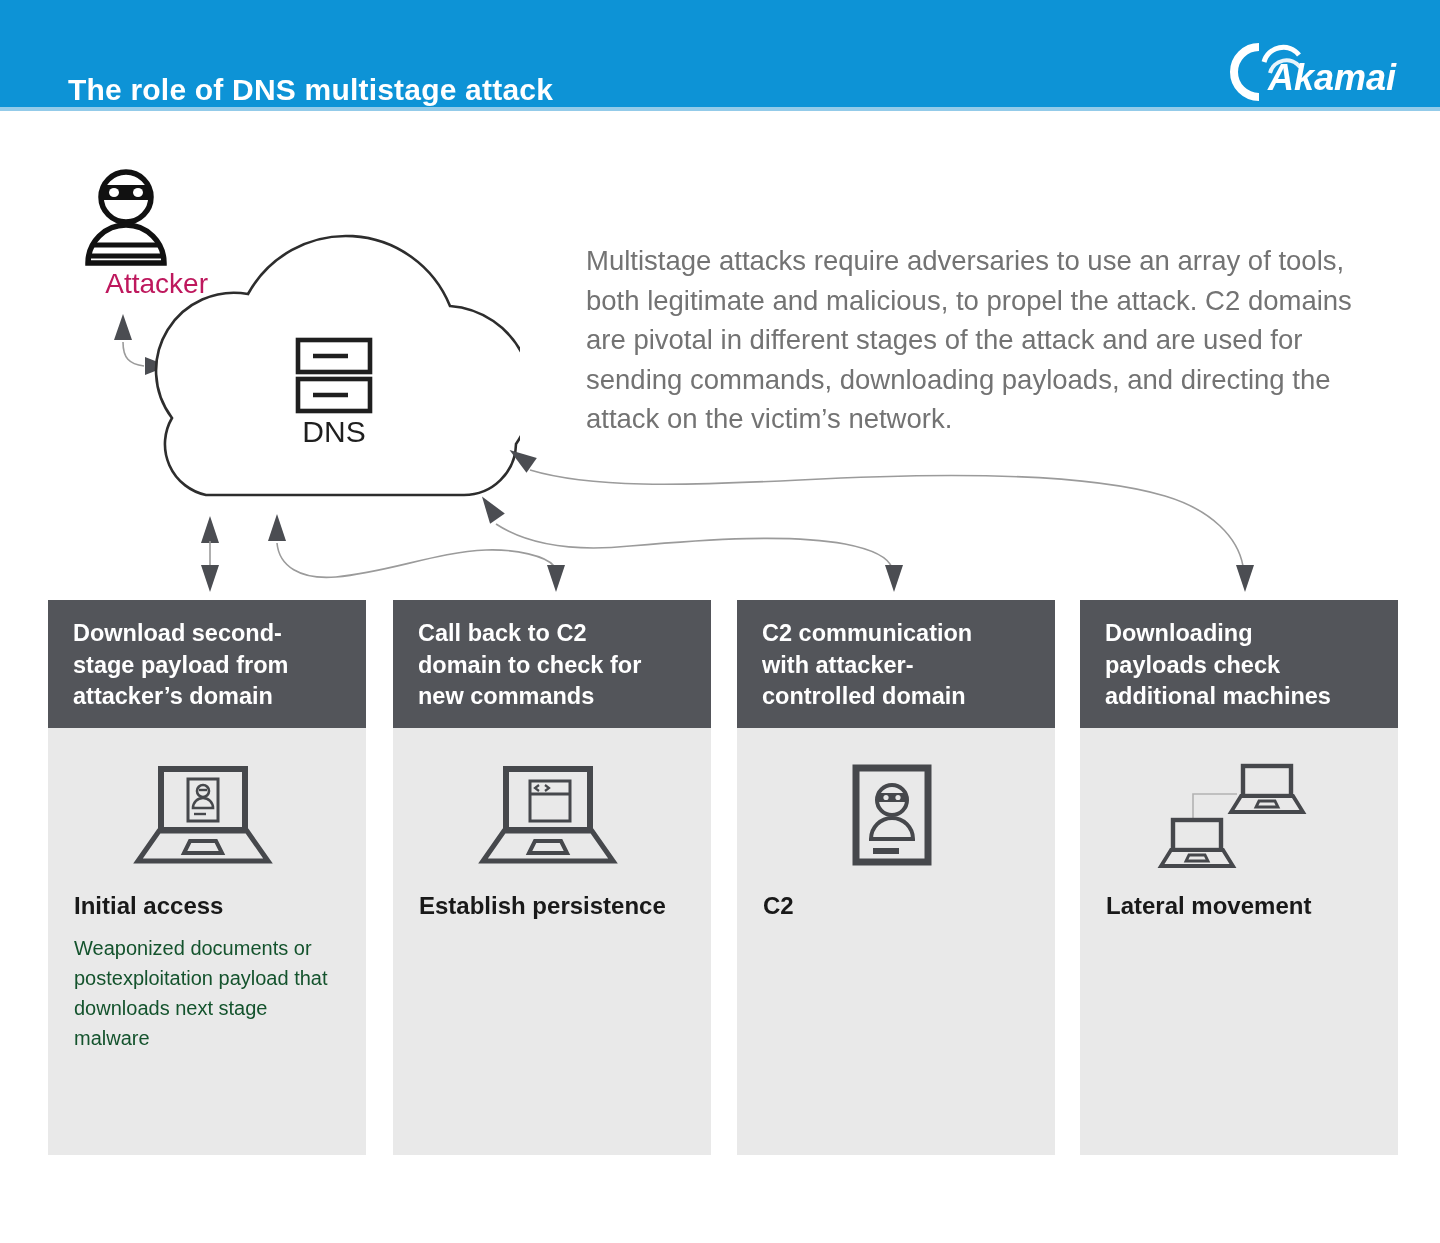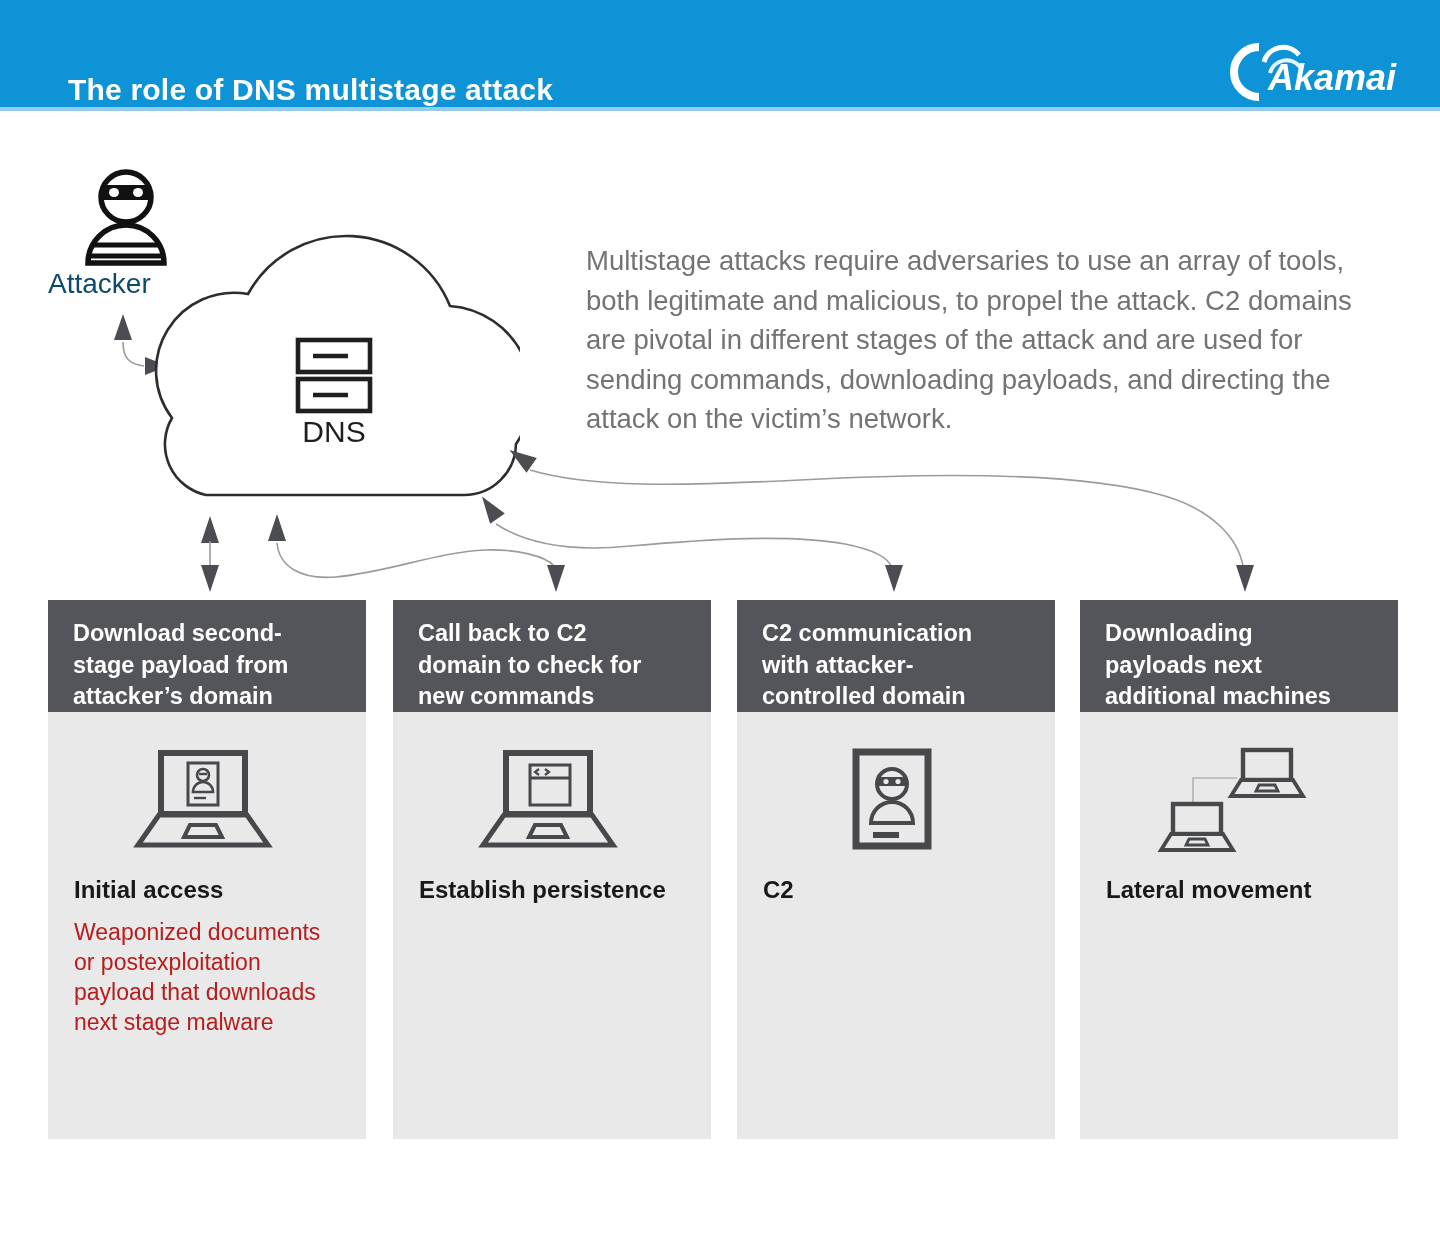--- a/index.html
+++ b/index.html
@@ -10,47 +10,47 @@
   
   .topbar {
     position:absolute; top:0; left:0; width:1440px; height:111px;
     background:#0D93D6; border-bottom:4px solid #93CBE9;
     box-sizing:border-box; display:flex; align-items:flex-end; justify-content:space-between;
     padding:0 42px 0 68px;
   }
   .topbar-title { color:#ffffff; font-size:30px; font-weight:bold; letter-spacing:0.2px; }
   
   .attacker-label {
-    position:absolute; left:48px; top:268px; width:160px; text-align:left;
-    font-size:28px; color:#0c4a6e;
+    position:absolute; left:48px; top:268px; width:160px; text-align:right;
+    font-size:28px; color:#be185d;
   }
   .dns-cloud { position:absolute; left:148px; top:206px; }
   .attacker-svg { position:absolute; left:78px; top:166px; }
   .attacker-arrow-svg { position:absolute; left:95px; top:302px; }
   .flow-arrows-svg { position:absolute; left:0; top:440px; }
   
   .intro {
     position:absolute; left:586px; top:234px; width:806px;
     font-size:27.5px; line-height:39.5px; color:#737373;margin-top:7px;
   }
   
   .col { position:absolute; top:600px; width:318px; }
   .col1 { left:48px; } .col2 { left:393px; } .col3 { left:737px; } .col4 { left:1080px; }
   .col-header {
-    background:#53555A; color:#ffffff; height:112px; box-sizing:border-box;
+    background:#53555A; color:#ffffff; height:128px; box-sizing:border-box;
     font-weight:bold; font-size:23.5px; line-height:31.5px;
     padding:18px 52px 12px 25px;
   }
   .col-body {
     background:#E9E9E9; height:427px; box-sizing:border-box;
     padding:22px 34px 0 26px;
   }
   .icon-wrap { height:130px; display:flex; align-items:center; justify-content:center; }
   .col-title { font-size:24px; font-weight:bold; color:#191919; margin:12px 0 13px 0; }
-  .col-text { font-size:23px; line-height:30px; color:#b91c1c; }
+  .col-text { font-size:20px; line-height:30px; color:#14532d; }
 </style>
 </head>
 <body>
 
 <div class="page">
 
   <div class="topbar">
     <div class="topbar-title">The role of DNS multistage attack</div>
     <div>
       <svg width="172" height="62" viewBox="0 0 172 62">
@@ -176,21 +176,21 @@
           <circle cx="47" cy="33.5" r="2.6" fill="#E9E9E9"></circle>
           <path d="M 20 75 A 21 21 0 0 1 62 75 Z" fill="none" stroke="#46484C" stroke-width="4"></path>
           <rect x="22" y="84" width="26" height="6" fill="#46484C"></rect>
         </svg>
       </div>
       <div class="col-title">C2</div>
     </div>
   </div>
 
   <div class="col col4">
-    <div class="col-header">Downloading payloads next additional machines</div>
+    <div class="col-header">Downloading payloads check additional machines</div>
     <div class="col-body">
       <div class="icon-wrap">
         <svg width="164" height="114" viewBox="0 0 164 114">
           <polyline points="40,62 40,36 84,36" fill="none" stroke="#B2B2B2" stroke-width="1.6"></polyline>
           <g>
             <rect x="90" y="8" width="48" height="30" fill="#E9E9E9" stroke="#46484C" stroke-width="4.4"></rect>
             <path d="M 88 38 L 78 54 L 150 54 L 140 38 Z" fill="#E9E9E9" stroke="#46484C" stroke-width="3.8"></path>
             <path d="M 106 43 L 103 49 L 125 49 L 122 43 Z" fill="none" stroke="#46484C" stroke-width="2.8"></path>
           </g>
           <g>

